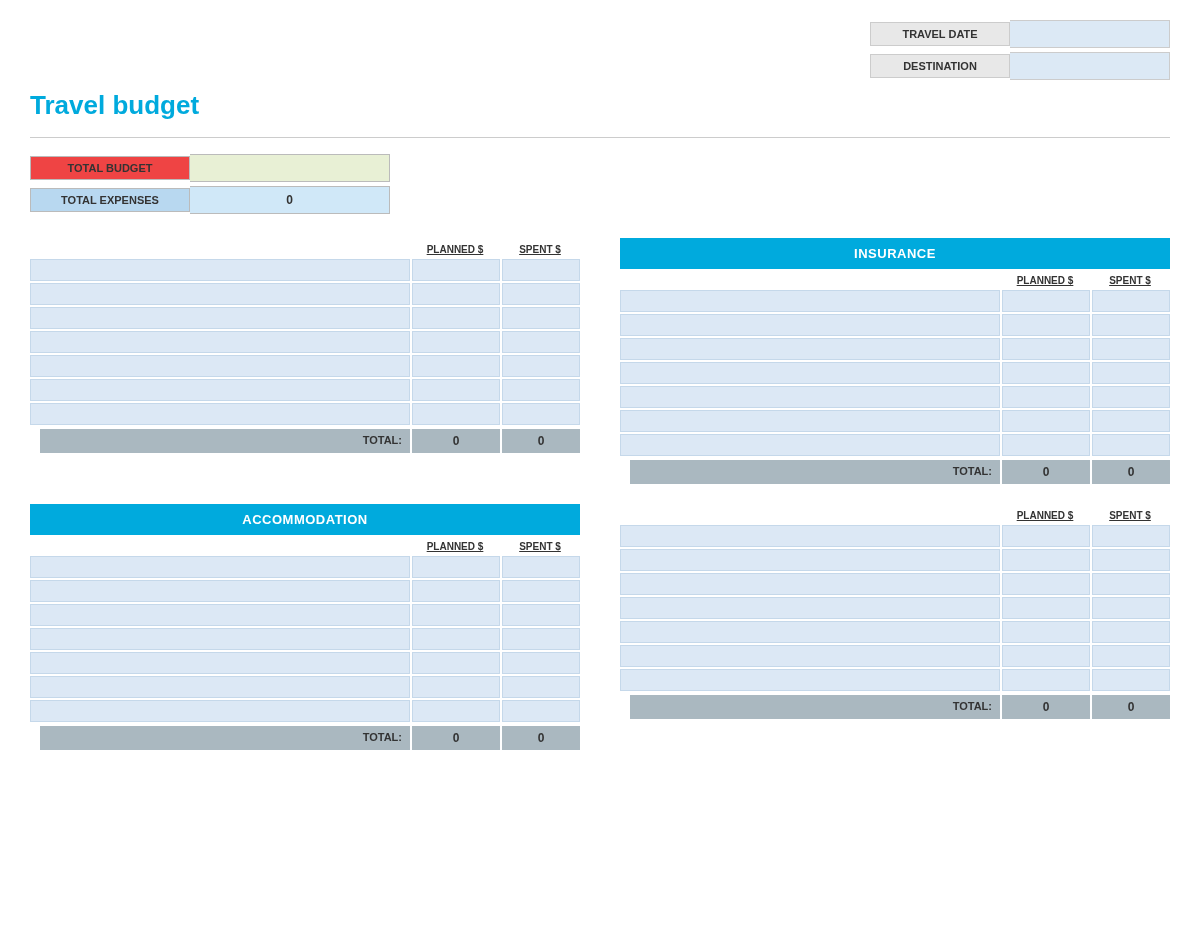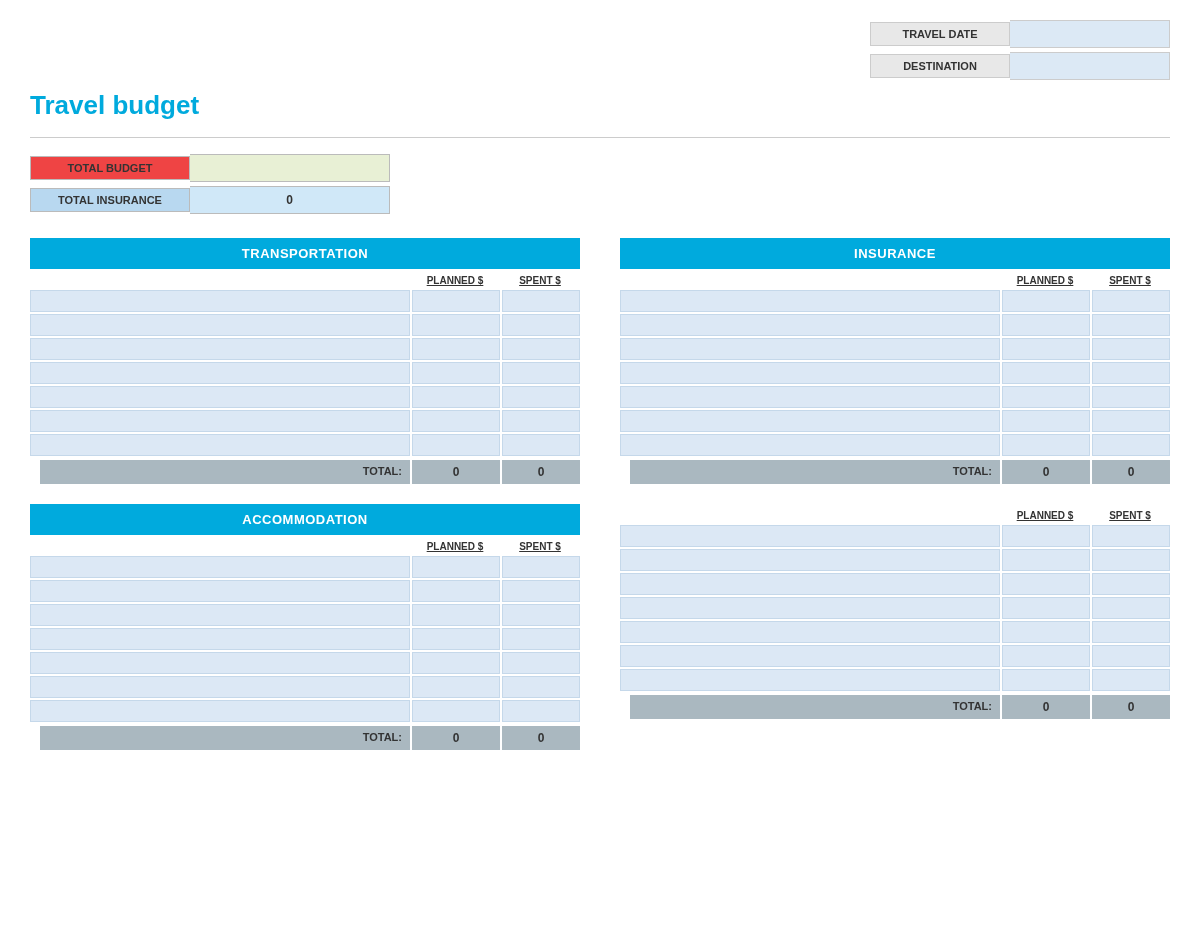--- a/index.html
+++ b/index.html
@@ -226,28 +226,27 @@
 <div class="page-title">Travel budget</div>
 
 <hr class="divider">
 
 <div class="summary-section">
   <div class="summary-row">
     <div class="summary-label">TOTAL BUDGET</div>
     <div class="summary-value"></div>
   </div>
   <div class="summary-row">
-    <div class="summary-label expenses">TOTAL INSURANCE</div>
+    <div class="summary-label expenses">TOTAL EXPENSES</div>
     <div class="summary-value expenses">0</div>
   </div>
 </div>
 
 <div class="budget-grid" id="budget-grid">
 <div class="budget-section">
-      <div class="section-header">TRANSPORTATION</div>
       <div class="col-headers">
         <div class="col-desc"></div>
         <div class="col-planned">PLANNED $</div>
         <div class="col-spent">SPENT $</div>
       </div>
 
         <div class="data-row">
           <div class="cell-desc"></div>
           <div class="cell-planned"></div>
           <div class="cell-spent"></div>

